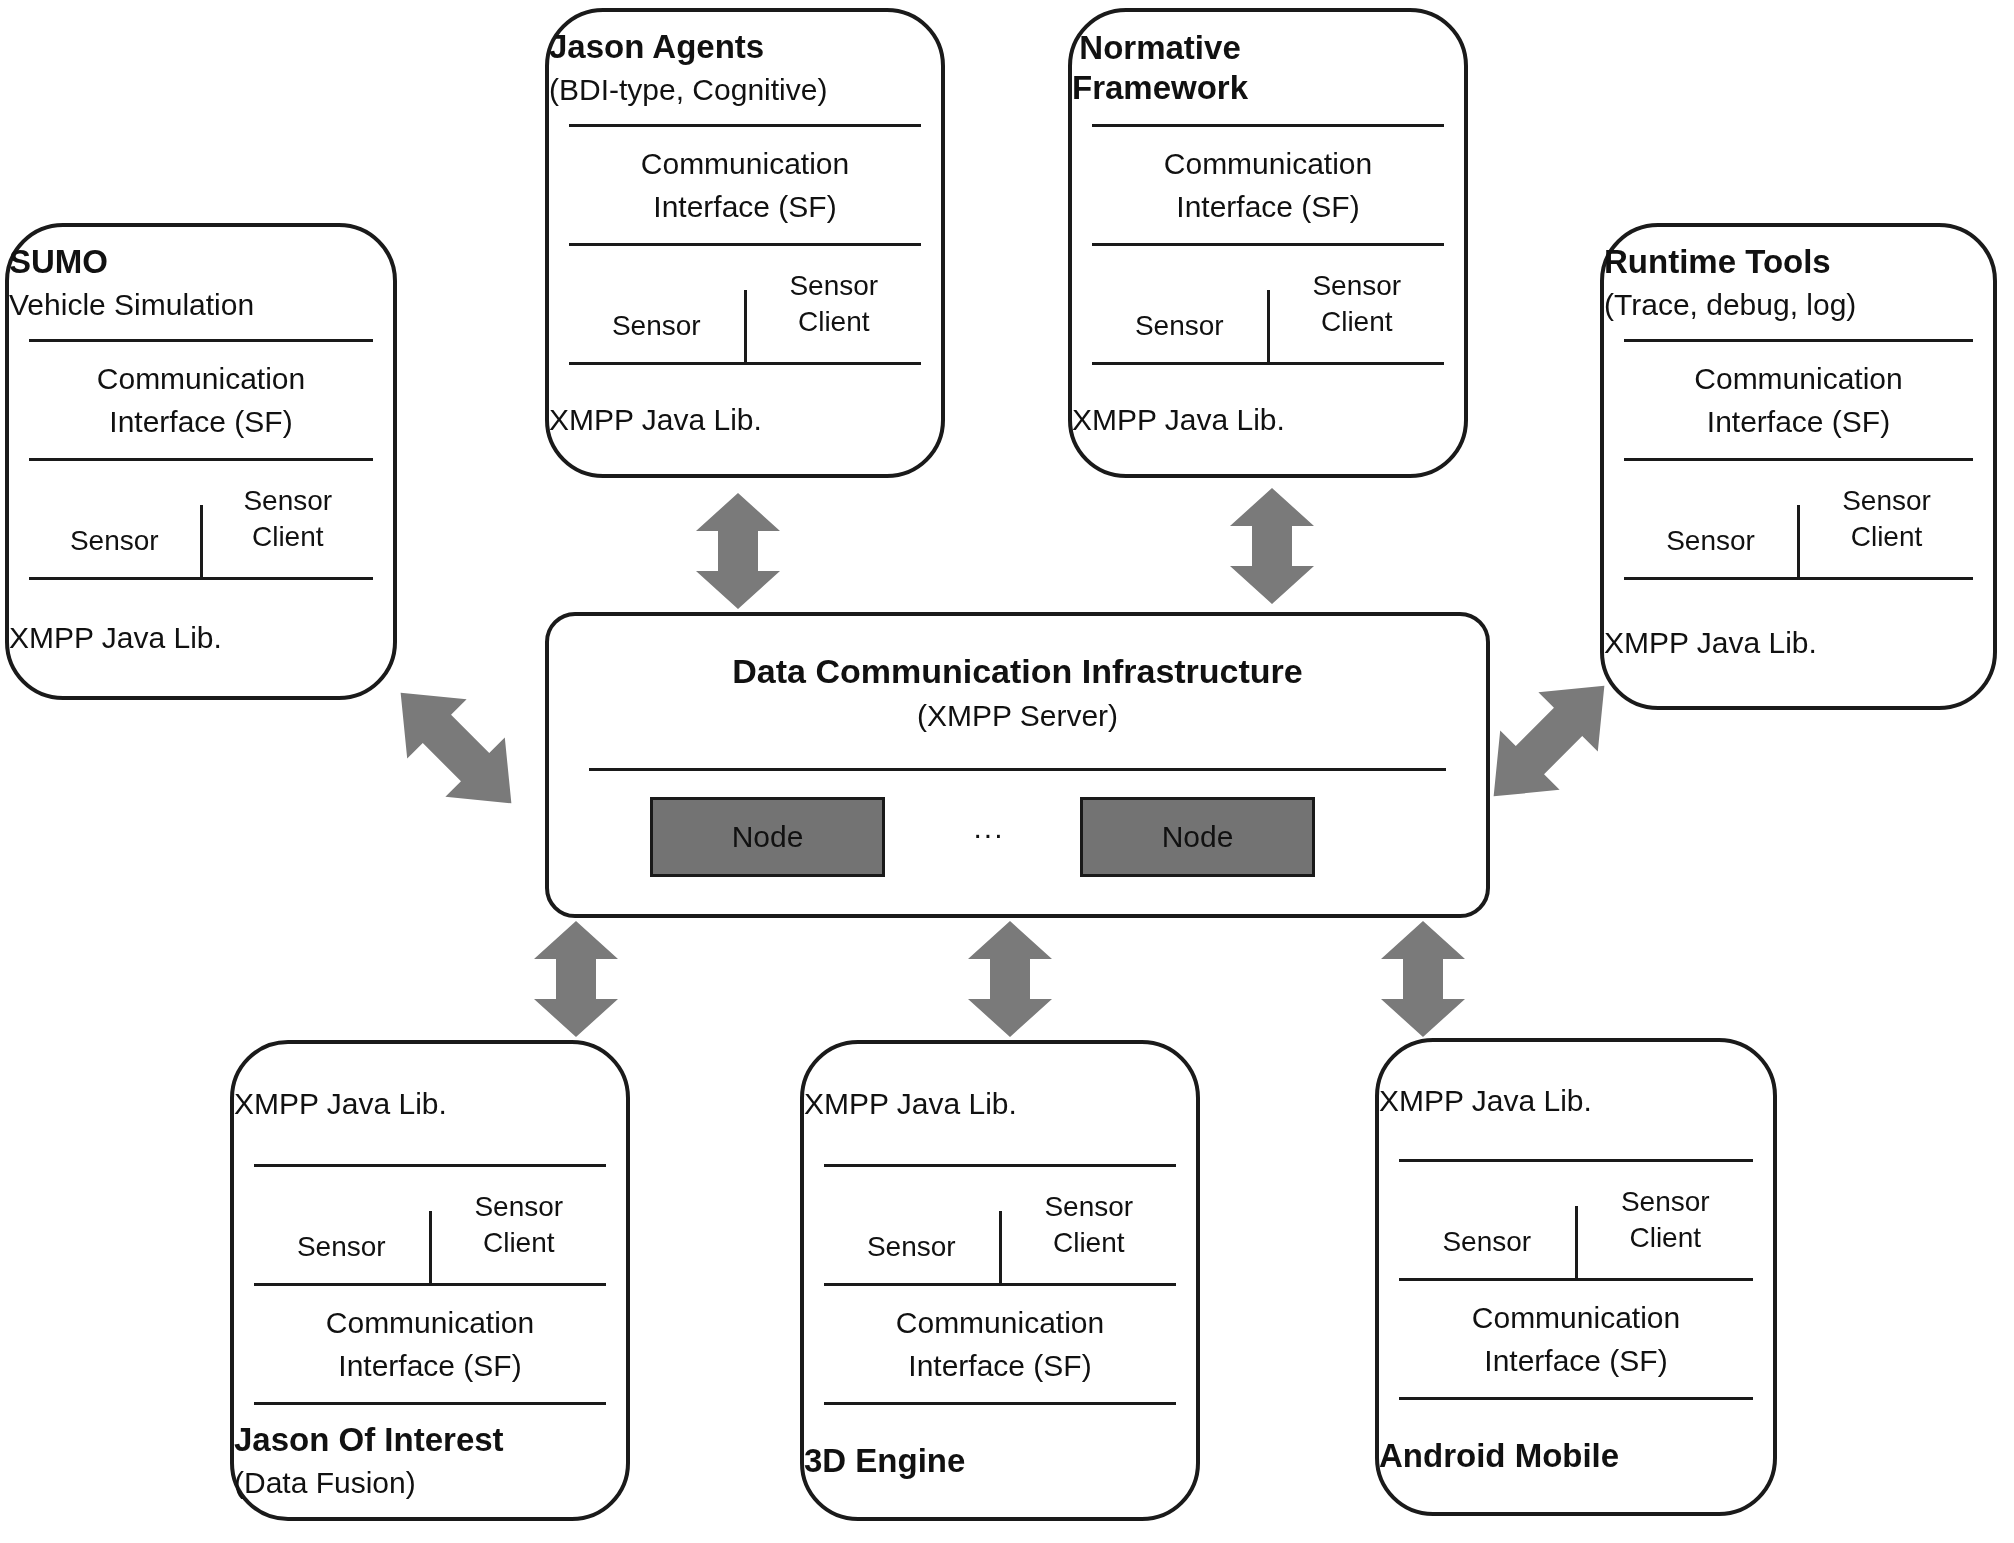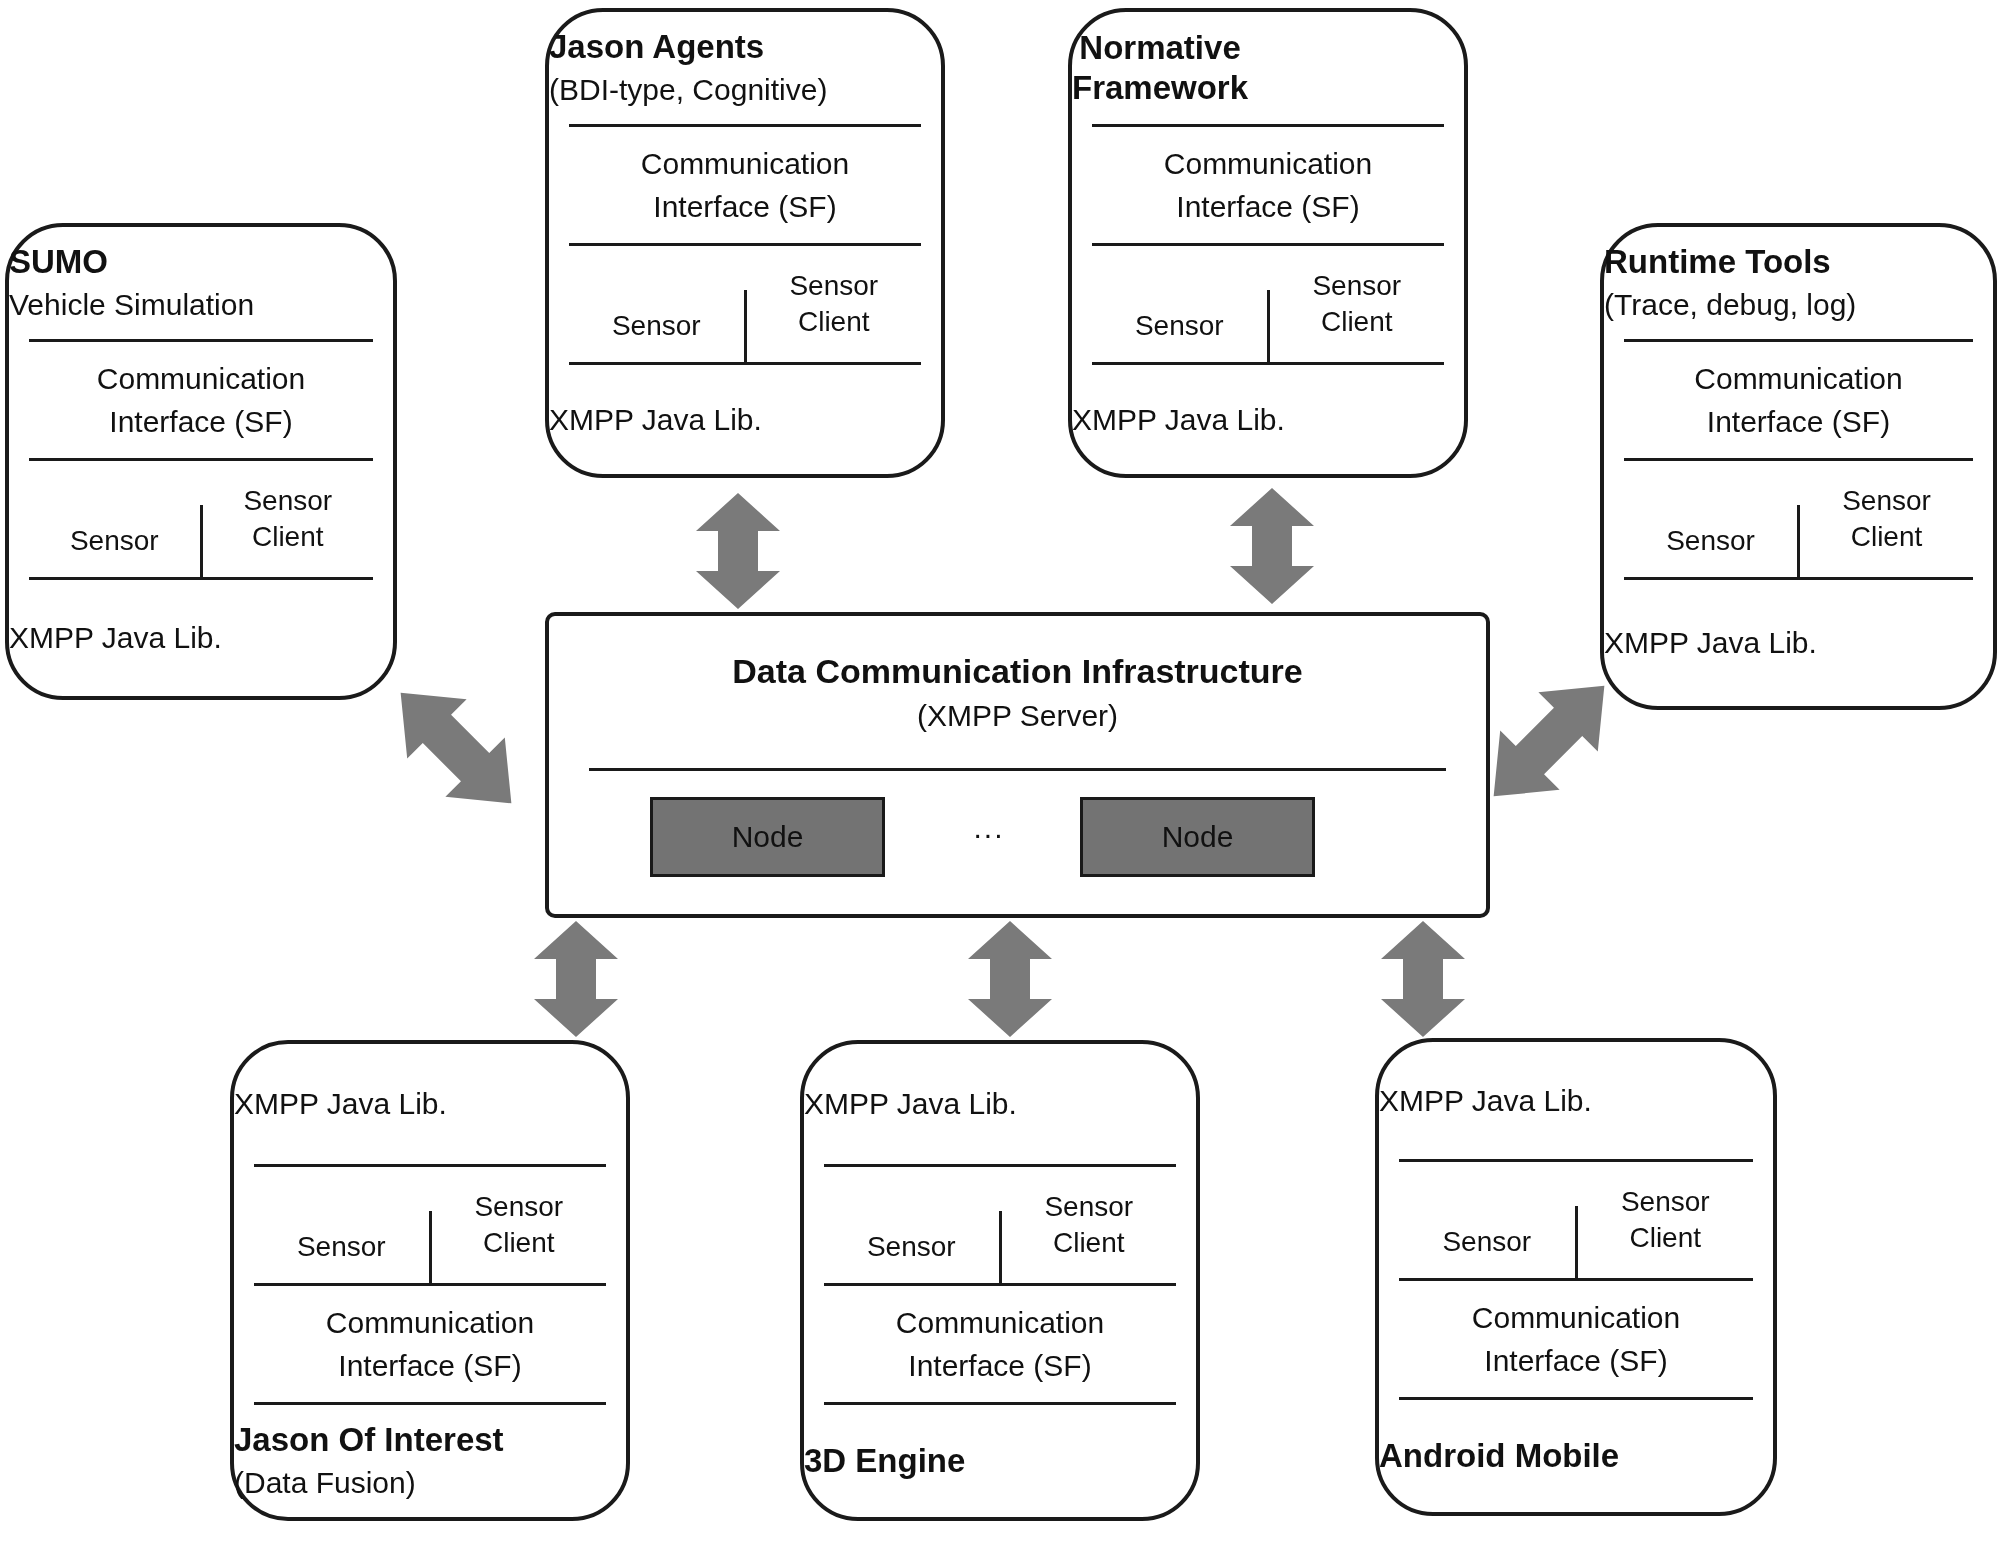--- a/index.html
+++ b/index.html
@@ -22,21 +22,21 @@
   .comm { height:116px; font-size:30px; line-height:1.45; padding:0 55px; }
   .xmpp { flex:1; font-size:30px; }
   .divider { border-top:3px solid var(--line); margin:0 20px; }
   .sensor-row { height:116px; display:flex; align-items:stretch; margin:0 20px; }
   .sensor-row .cell {
     flex:1; display:flex; align-items:center; justify-content:center;
     text-align:center; font-size:28px; line-height:1.3; padding:0 28px;
   }
   .sensor-row .cell.left { border-right:3px solid var(--line);margin-top:44px; }
   
-  .center-box { border-radius:10px; }
+  .center-box { border-radius:30px; }
   .c-head { height:152px; display:flex; flex-direction:column; align-items:center; justify-content:center; text-align:center; }
   .c-title { font-size:34px; font-weight:700; }
   .c-sub { font-size:30px; margin-top:8px;text-align:center; }
   .c-div { border-top:3px solid var(--line); margin:0 40px; }
   .node-area { position:relative; flex:1; }
   .node {
     position:absolute; top:26px; width:235px; height:80px; box-sizing:border-box;
     border:3px solid var(--line); display:flex; align-items:center; justify-content:center;
     font-size:30px; background:#737373;
   }

